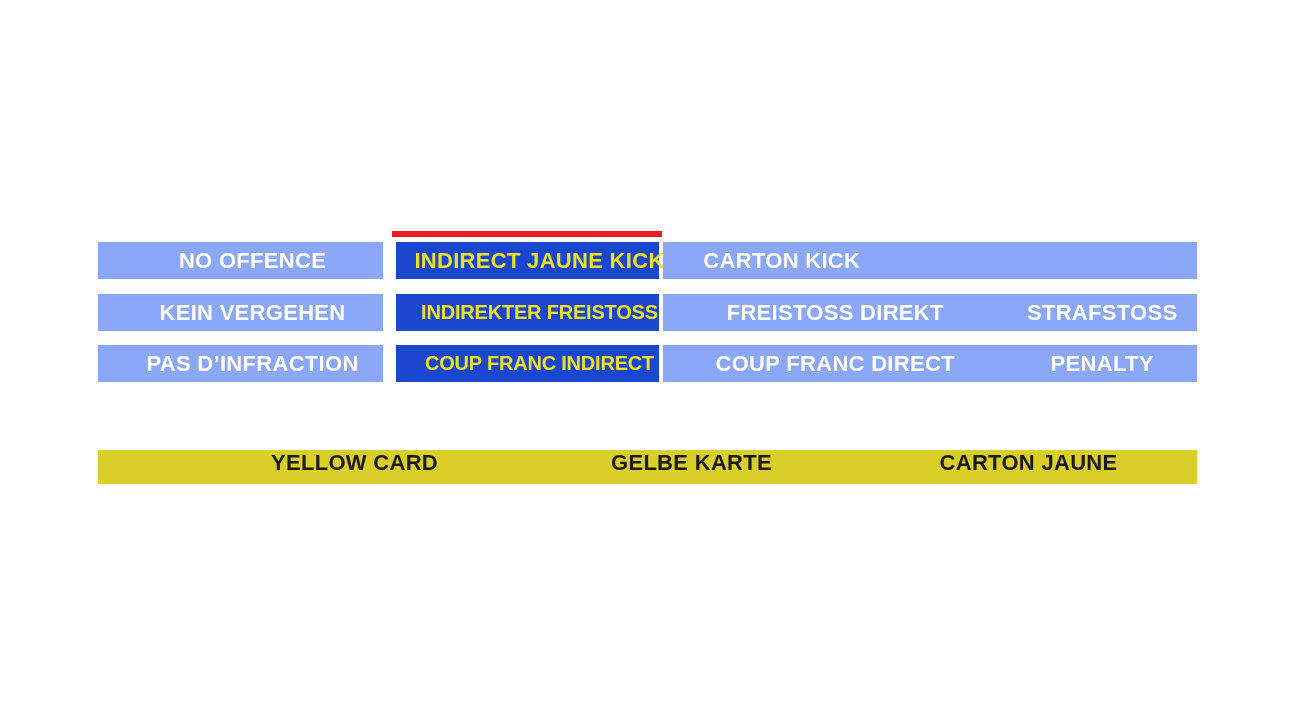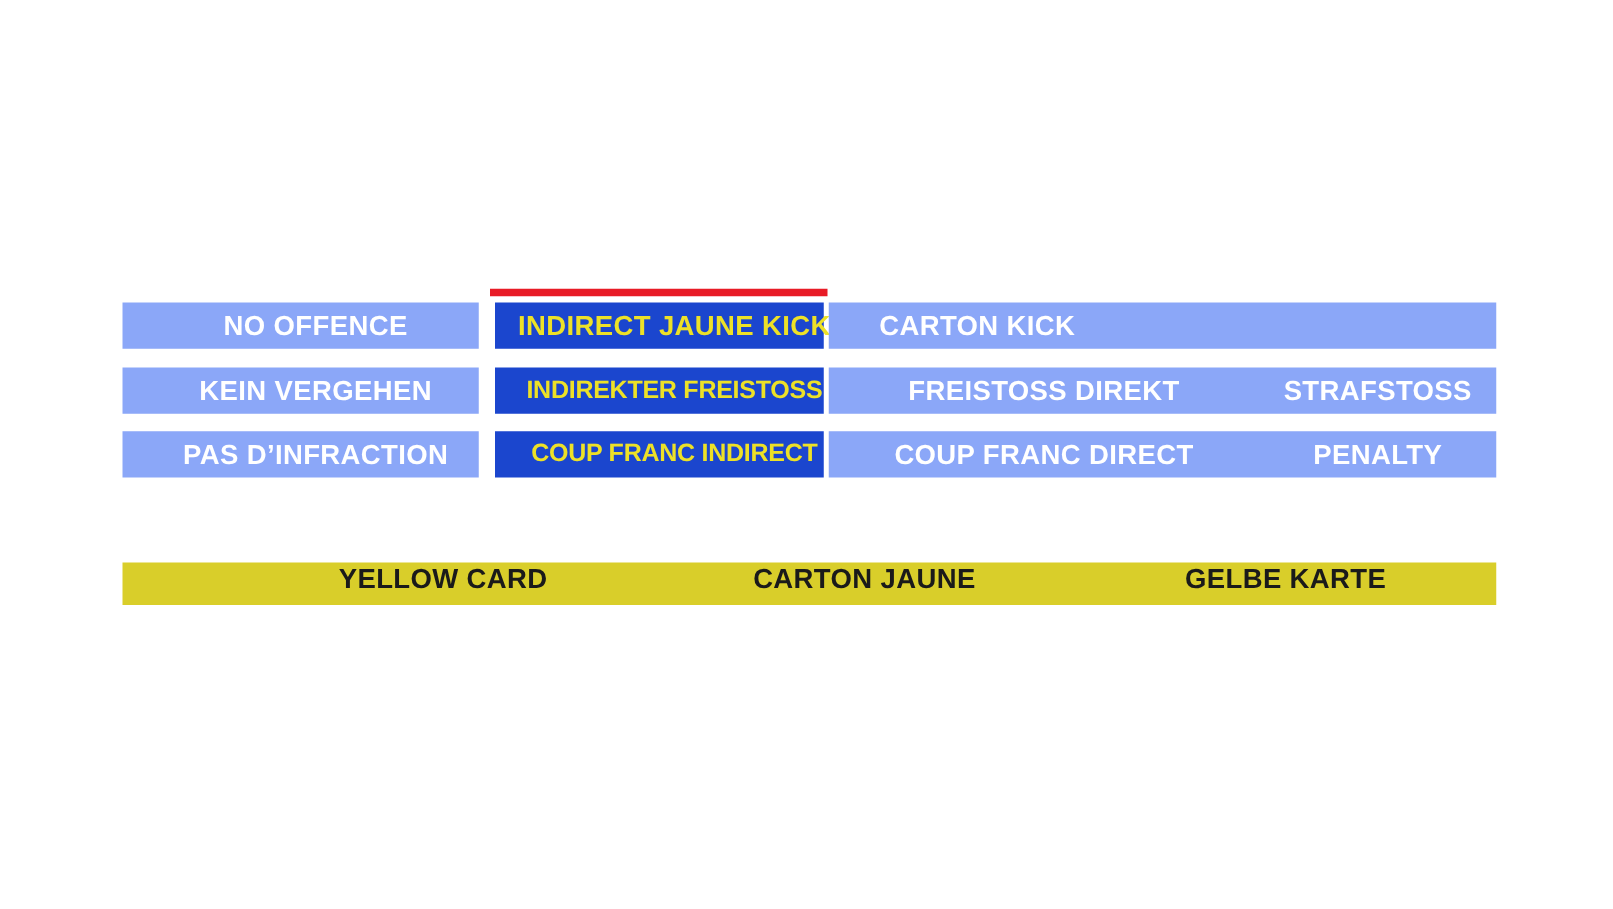--- a/index.html
+++ b/index.html
@@ -122,18 +122,18 @@
       <div class="cell c1">KEIN VERGEHEN</div>
       <div class="cell c2 tight">INDIREKTER FREISTOSS</div>
       <div class="cell-group">
         <div class="cell c3">FREISTOSS DIREKT</div>
         <div class="cell c4">STRAFSTOSS</div>
       </div>
     </div>
 
     <div class="card-bar">
       <div class="card-cell">YELLOW CARD</div>
+      <div class="card-cell">GELBE KARTE</div>
       <div class="card-cell">CARTON JAUNE</div>
-      <div class="card-cell">GELBE KARTE</div>
     </div>
 
   </div>
 </div>
 
 </body></html>

